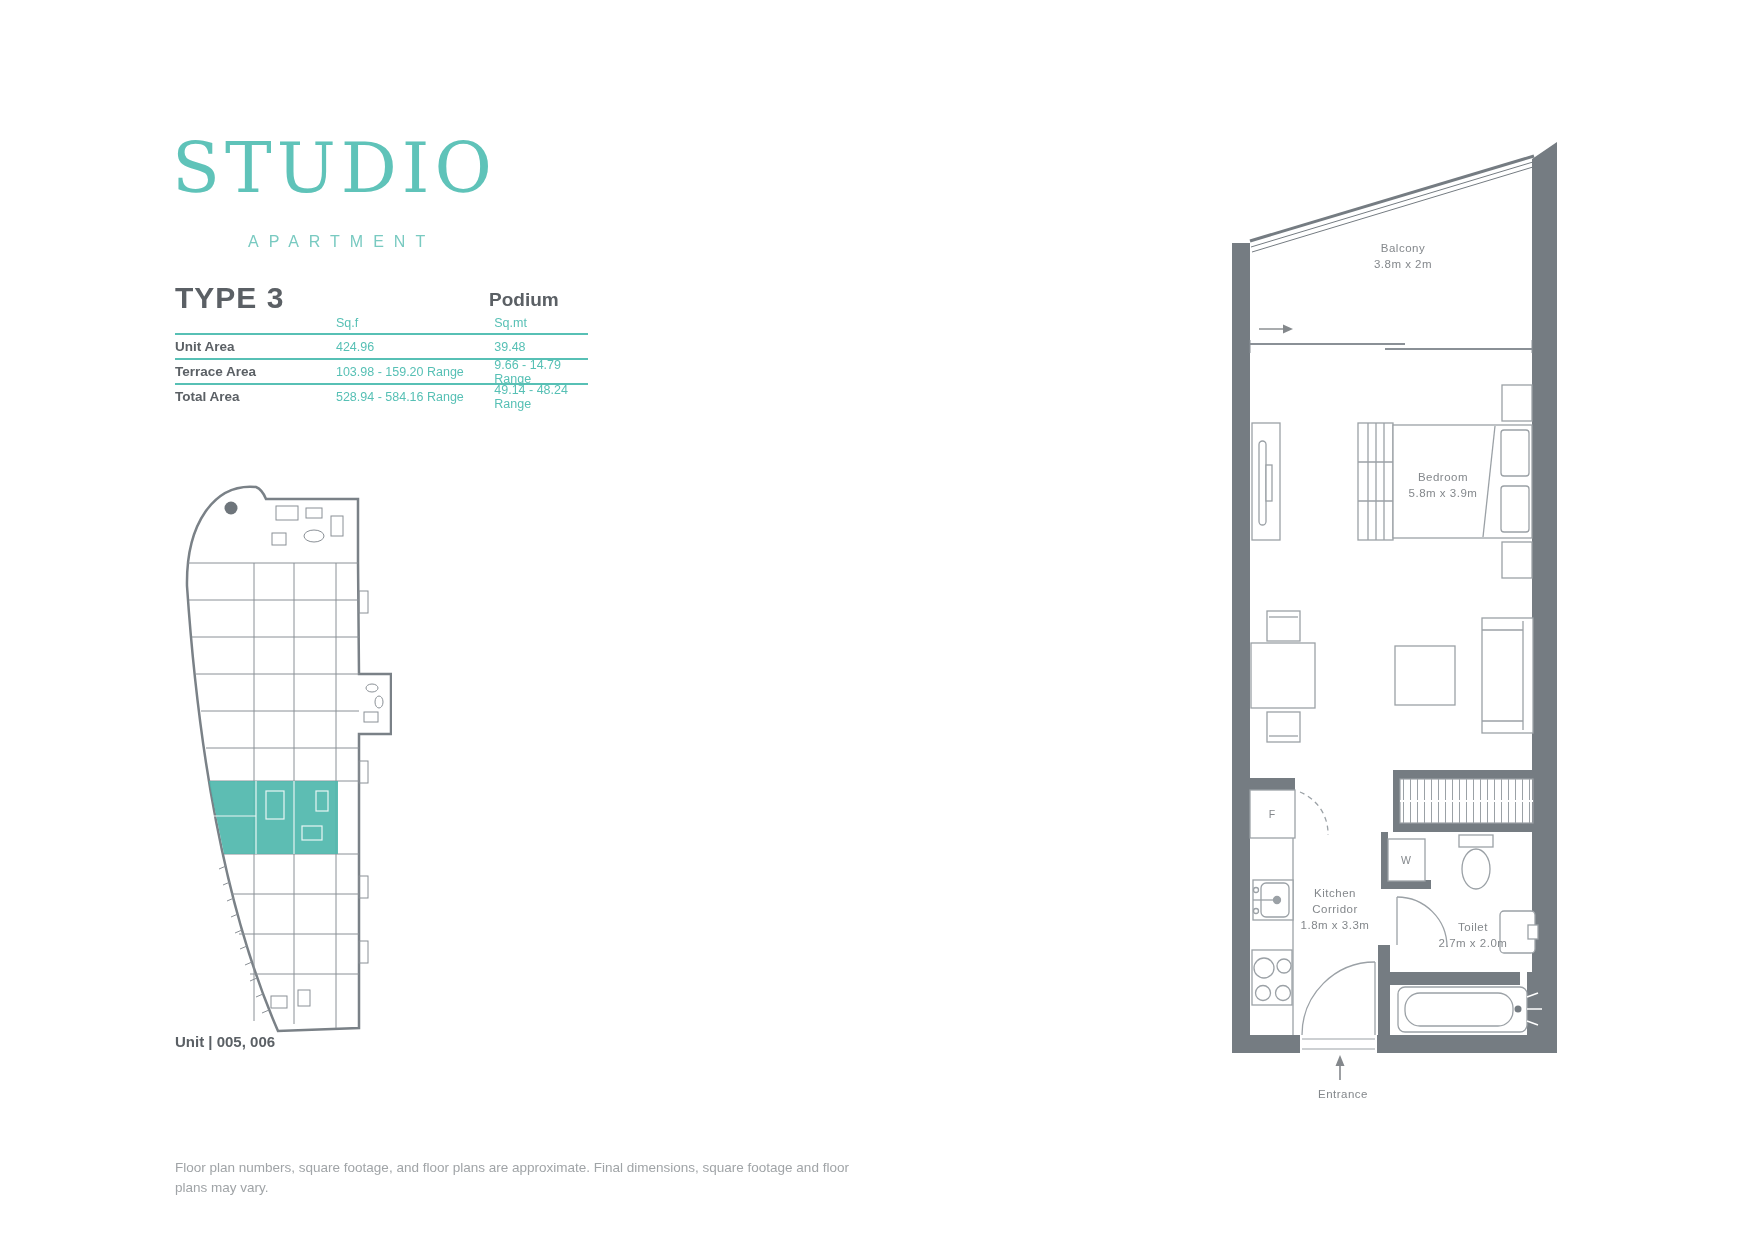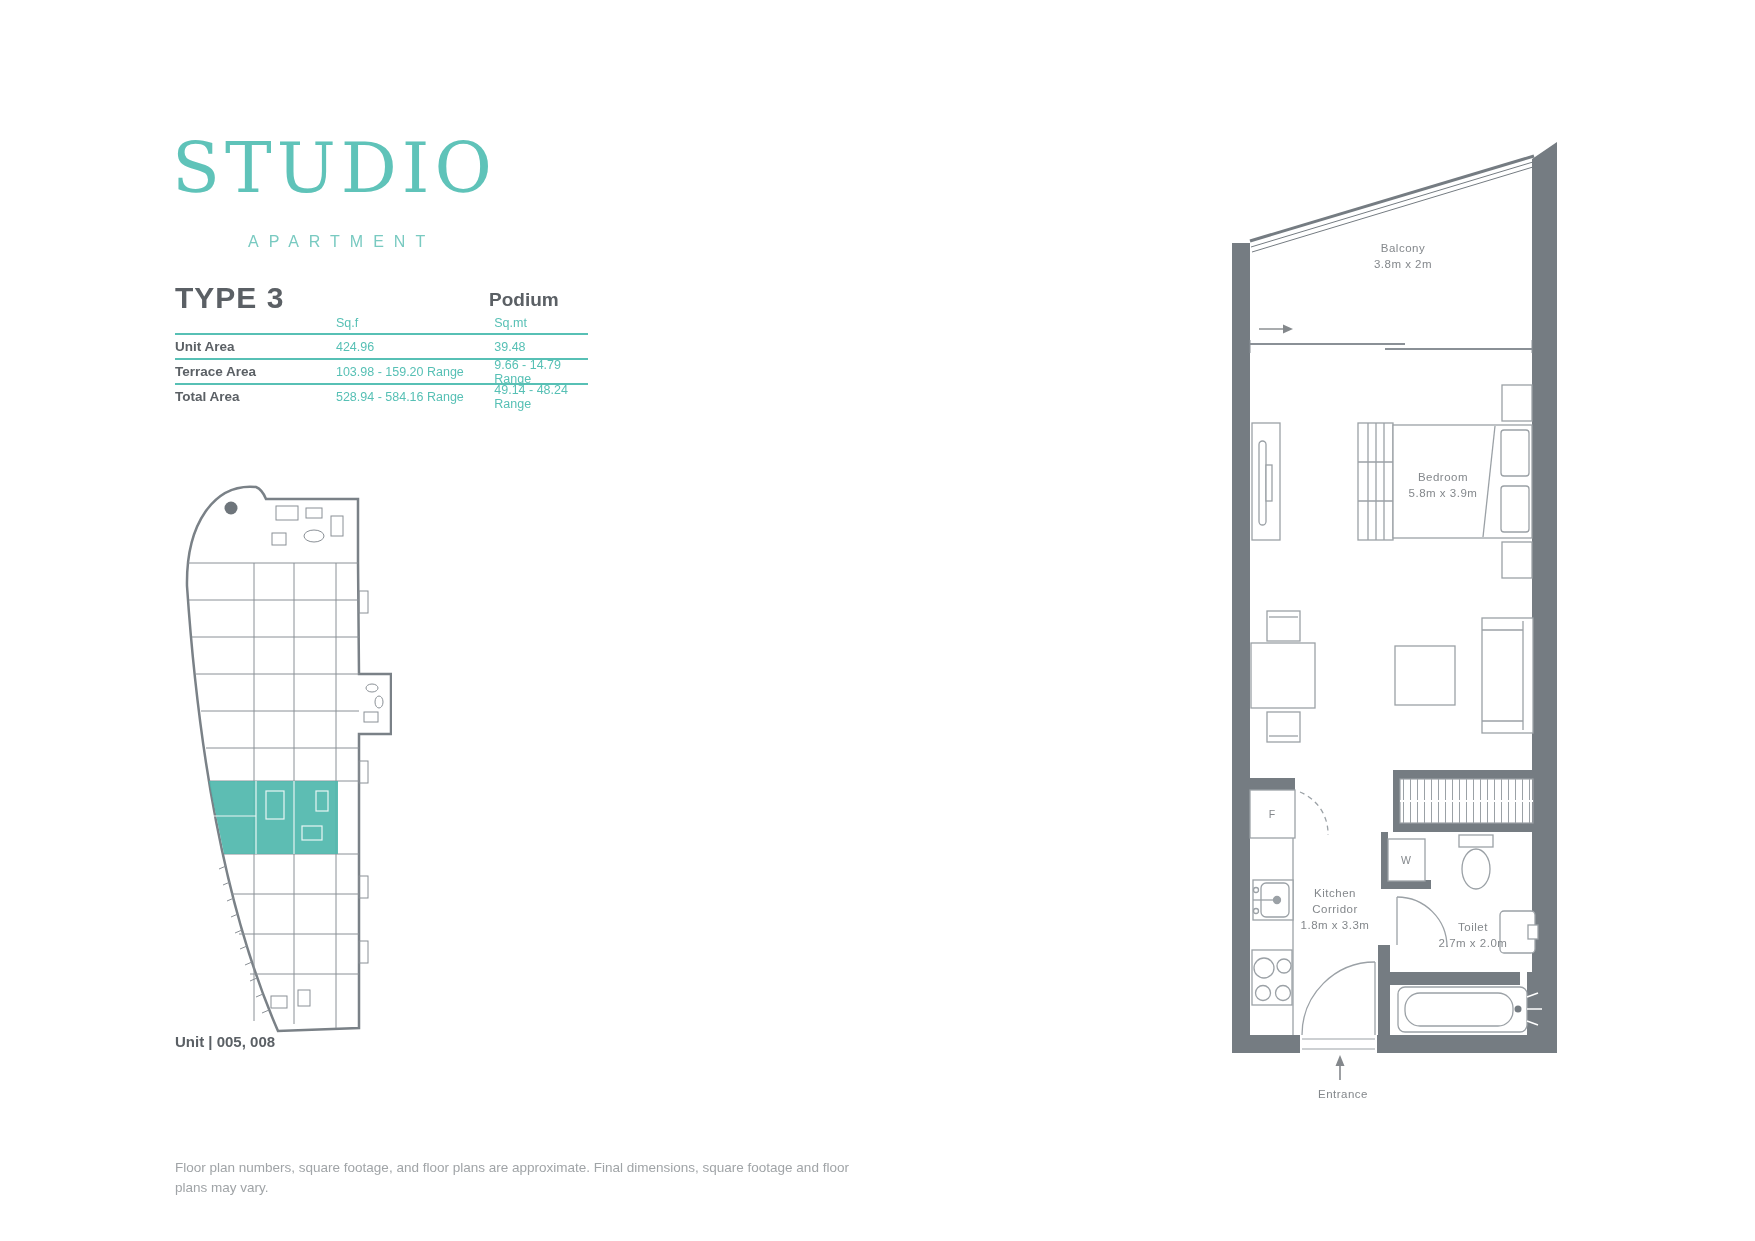--- a/index.html
+++ b/index.html
@@ -122,21 +122,21 @@
         <line x1="80" y1="345" x2="80" y2="418"></line>
         <line x1="118" y1="345" x2="118" y2="418"></line>
         <rect x="90" y="355" width="18" height="28"></rect>
         <rect x="126" y="390" width="20" height="14"></rect>
         <rect x="140" y="355" width="12" height="20"></rect>
       </g>
     </g>
     <circle cx="55" cy="72" r="6.5" fill="#6e757b"></circle>
   </svg>
 
-  <div class="abs unit-label">Unit | 005, 008</div>
+  <div class="abs unit-label">Unit | 005, 006</div>
 
   <div class="abs disclaimer">
     <div>Floor plan numbers, square footage, and floor plans are approximate. Final dimensions, square footage and floor plans may vary.</div>
   </div>
 
   <svg class="abs" style="left:1085px;top:125px;" width="480" height="975" viewBox="0 0 480 975">
     <defs>
       <pattern id="hatchV" width="7" height="10" patternUnits="userSpaceOnUse">
         <line x1="3.5" y1="0" x2="3.5" y2="10" stroke="#9ba1a6" stroke-width="1"></line>
       </pattern>

